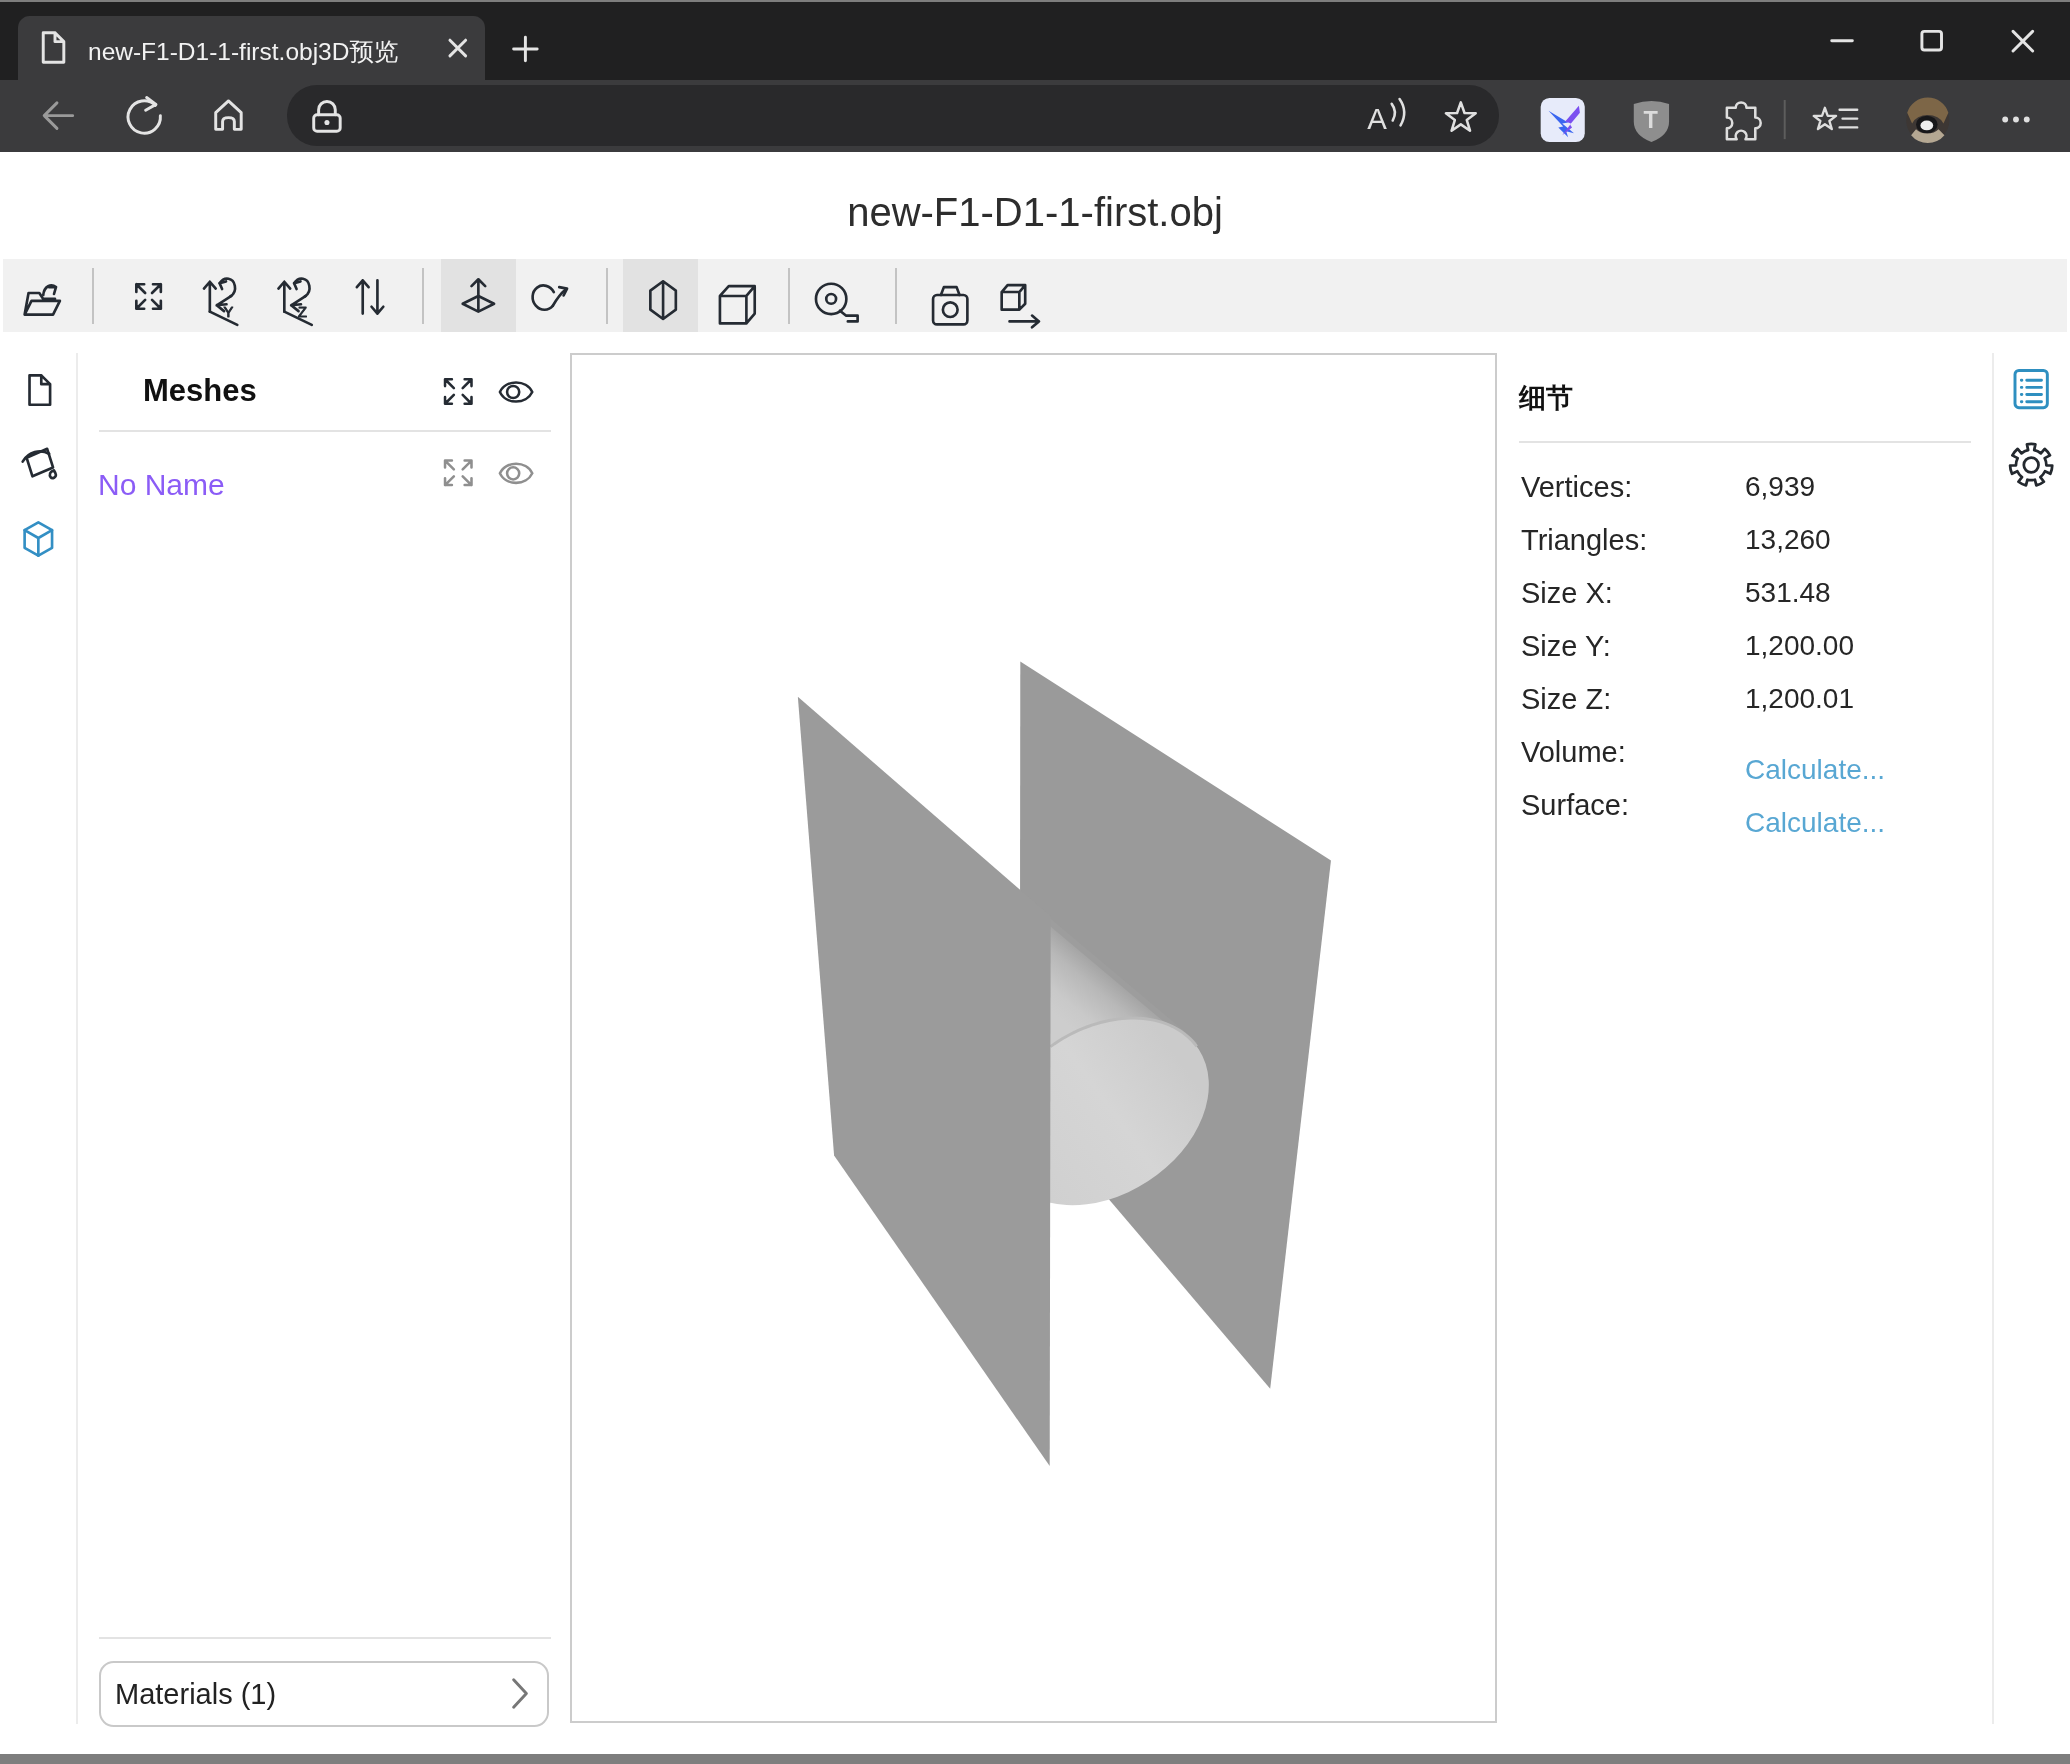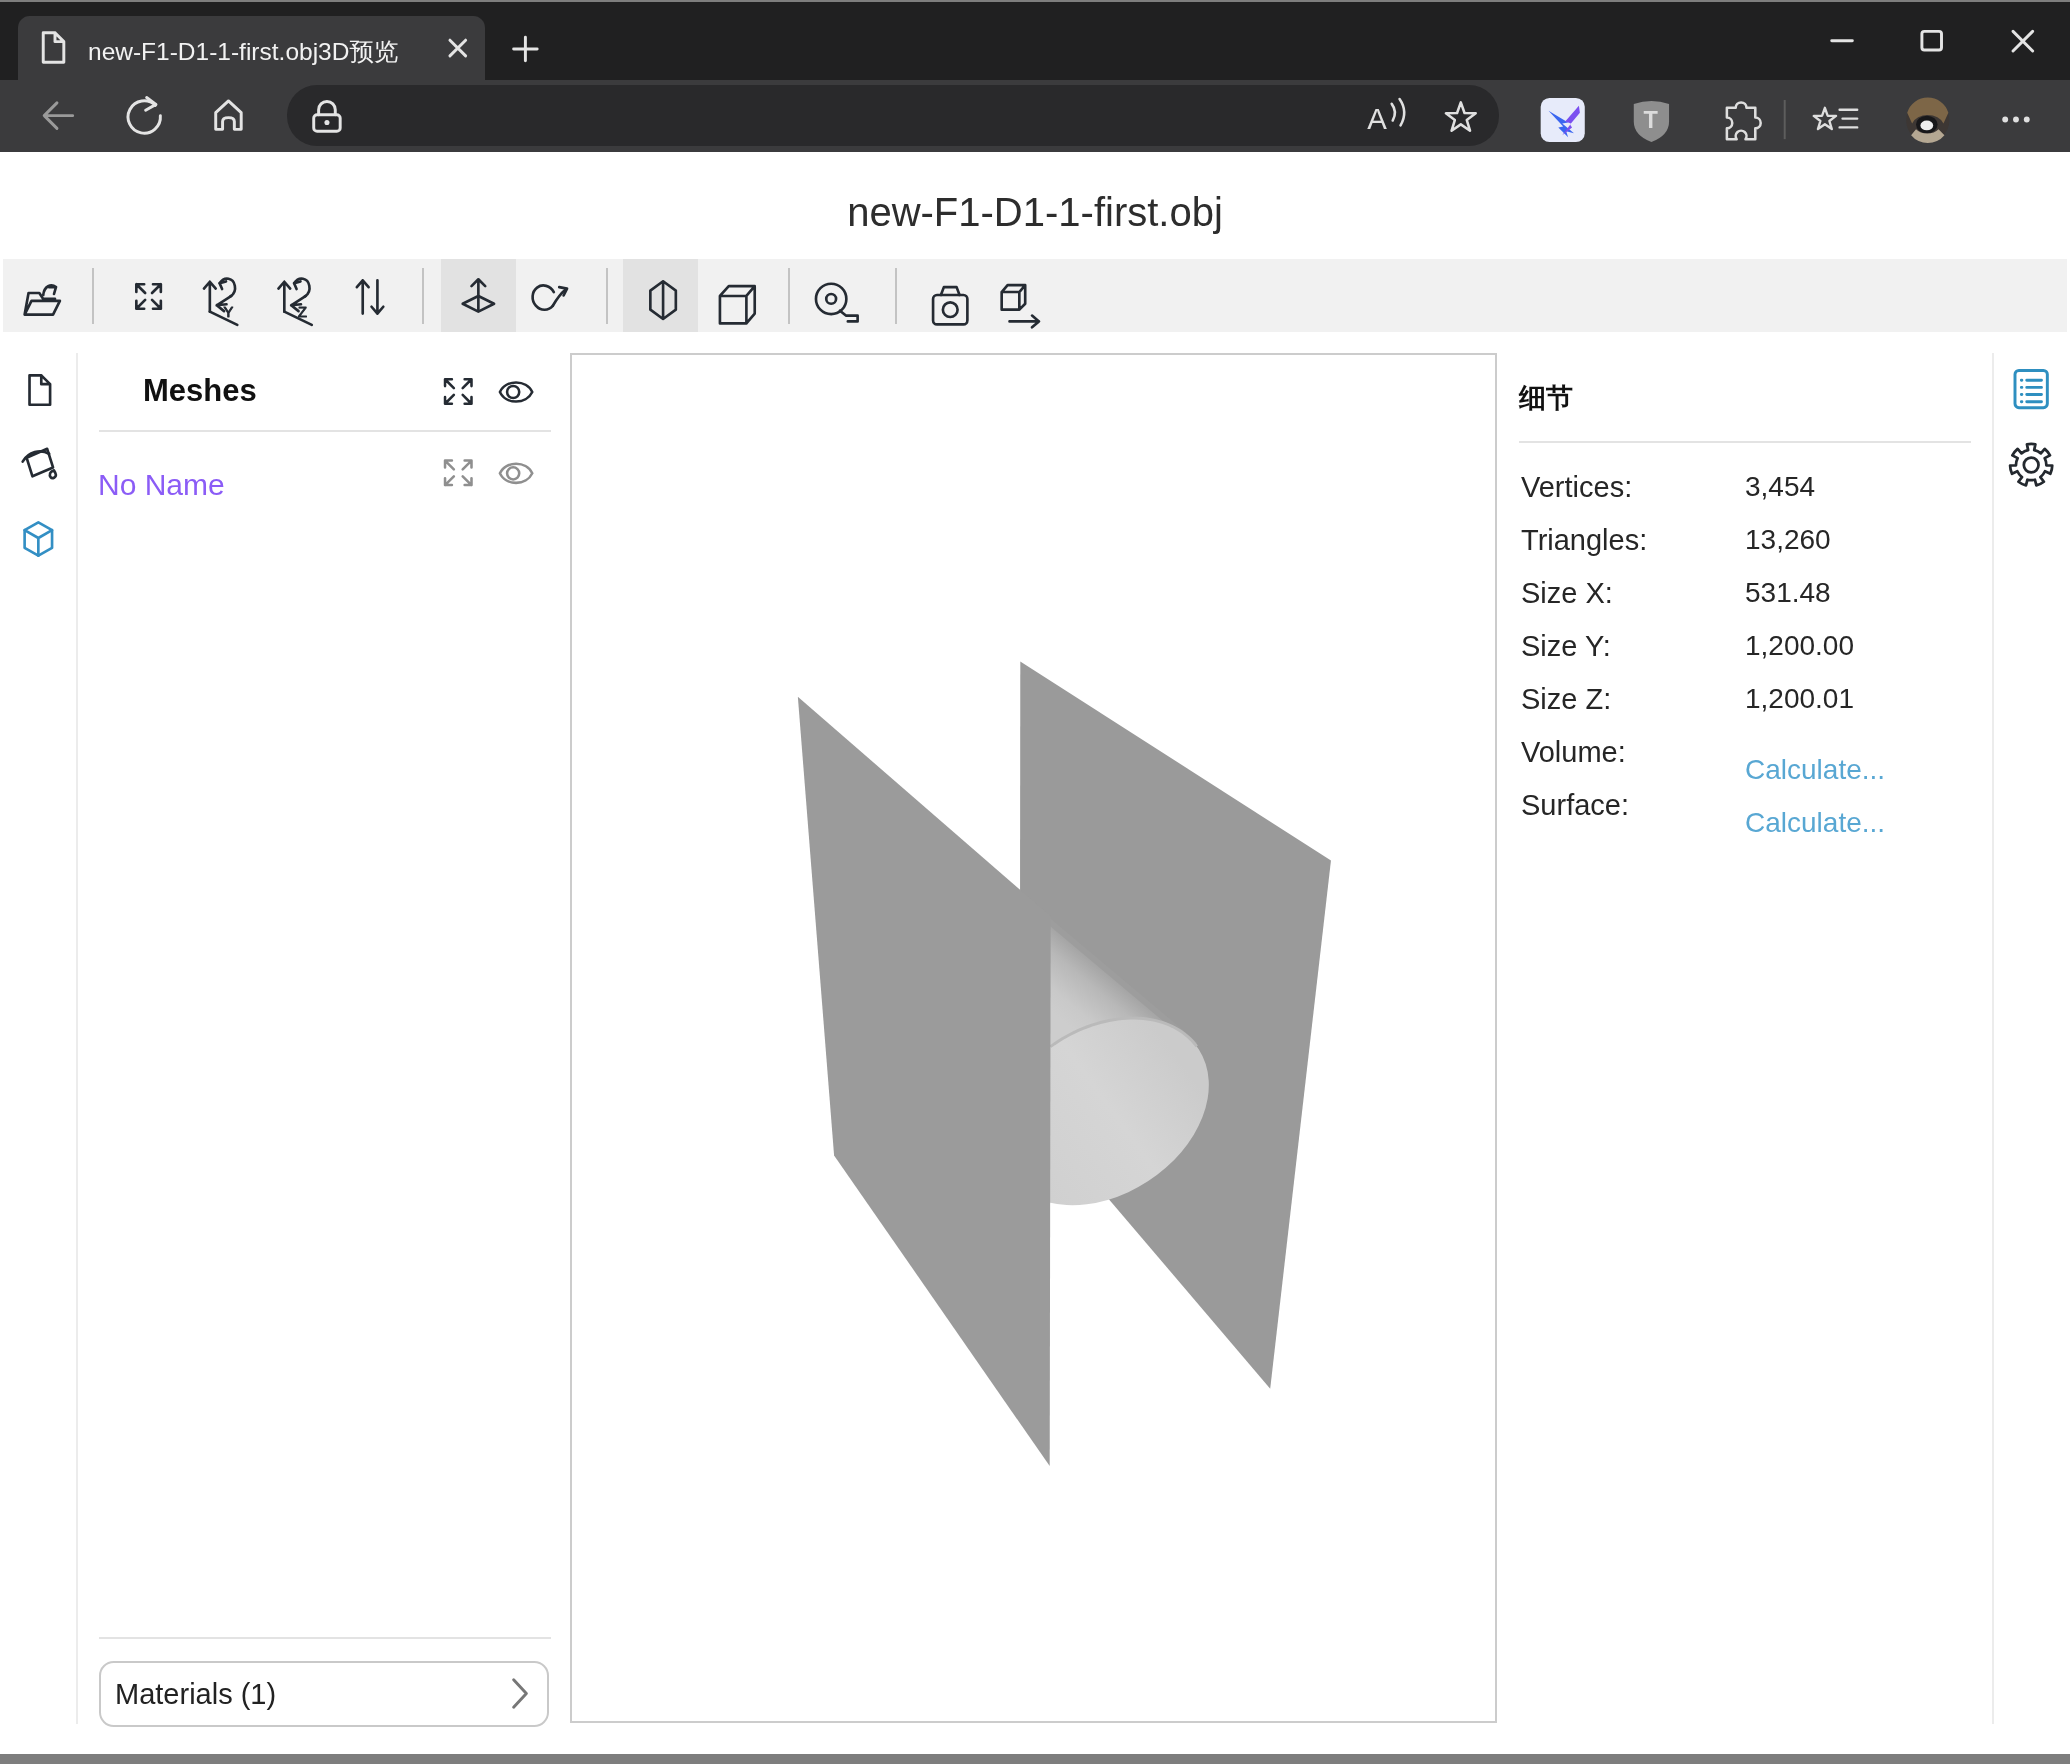--- a/index.html
+++ b/index.html
@@ -72,21 +72,21 @@
   <div class="abs hdr" id="mesheshdr">Meshes</div>
   <div class="abs" id="meshdivider"></div>
   <div class="abs" id="noname">No Name</div>
   <div class="abs" id="matdivider"></div>
   <div class="abs" id="matbtn"></div>
   <div class="abs" id="mattext">Materials (1)</div>
 
   <div class="abs hdr" id="dethdr">细节</div>
   <div class="abs" id="detdivider"></div>
   <div class="abs dl" style="top:471px">Vertices:</div>   
-    <div class="abs dv" style="top:471px">3,454</div>
+    <div class="abs dv" style="top:471px">6,939</div>
   <div class="abs dl" style="top:524px">Triangles:</div>  
     <div class="abs dv" style="top:524px">13,260</div>
   <div class="abs dl" style="top:577px">Size X:</div>     
     <div class="abs dv" style="top:577px">531.48</div>
   <div class="abs dl" style="top:630px">Size Y:</div>     
     <div class="abs dv" style="top:630px">1,200.00</div>
   <div class="abs dl" style="top:683px">Size Z:</div>     
     <div class="abs dv" style="top:683px">1,200.01</div>
   <div class="abs dl" style="top:736px">Volume:</div>     
     <div class="abs dv dlink" style="top:736px">Calculate...</div>

